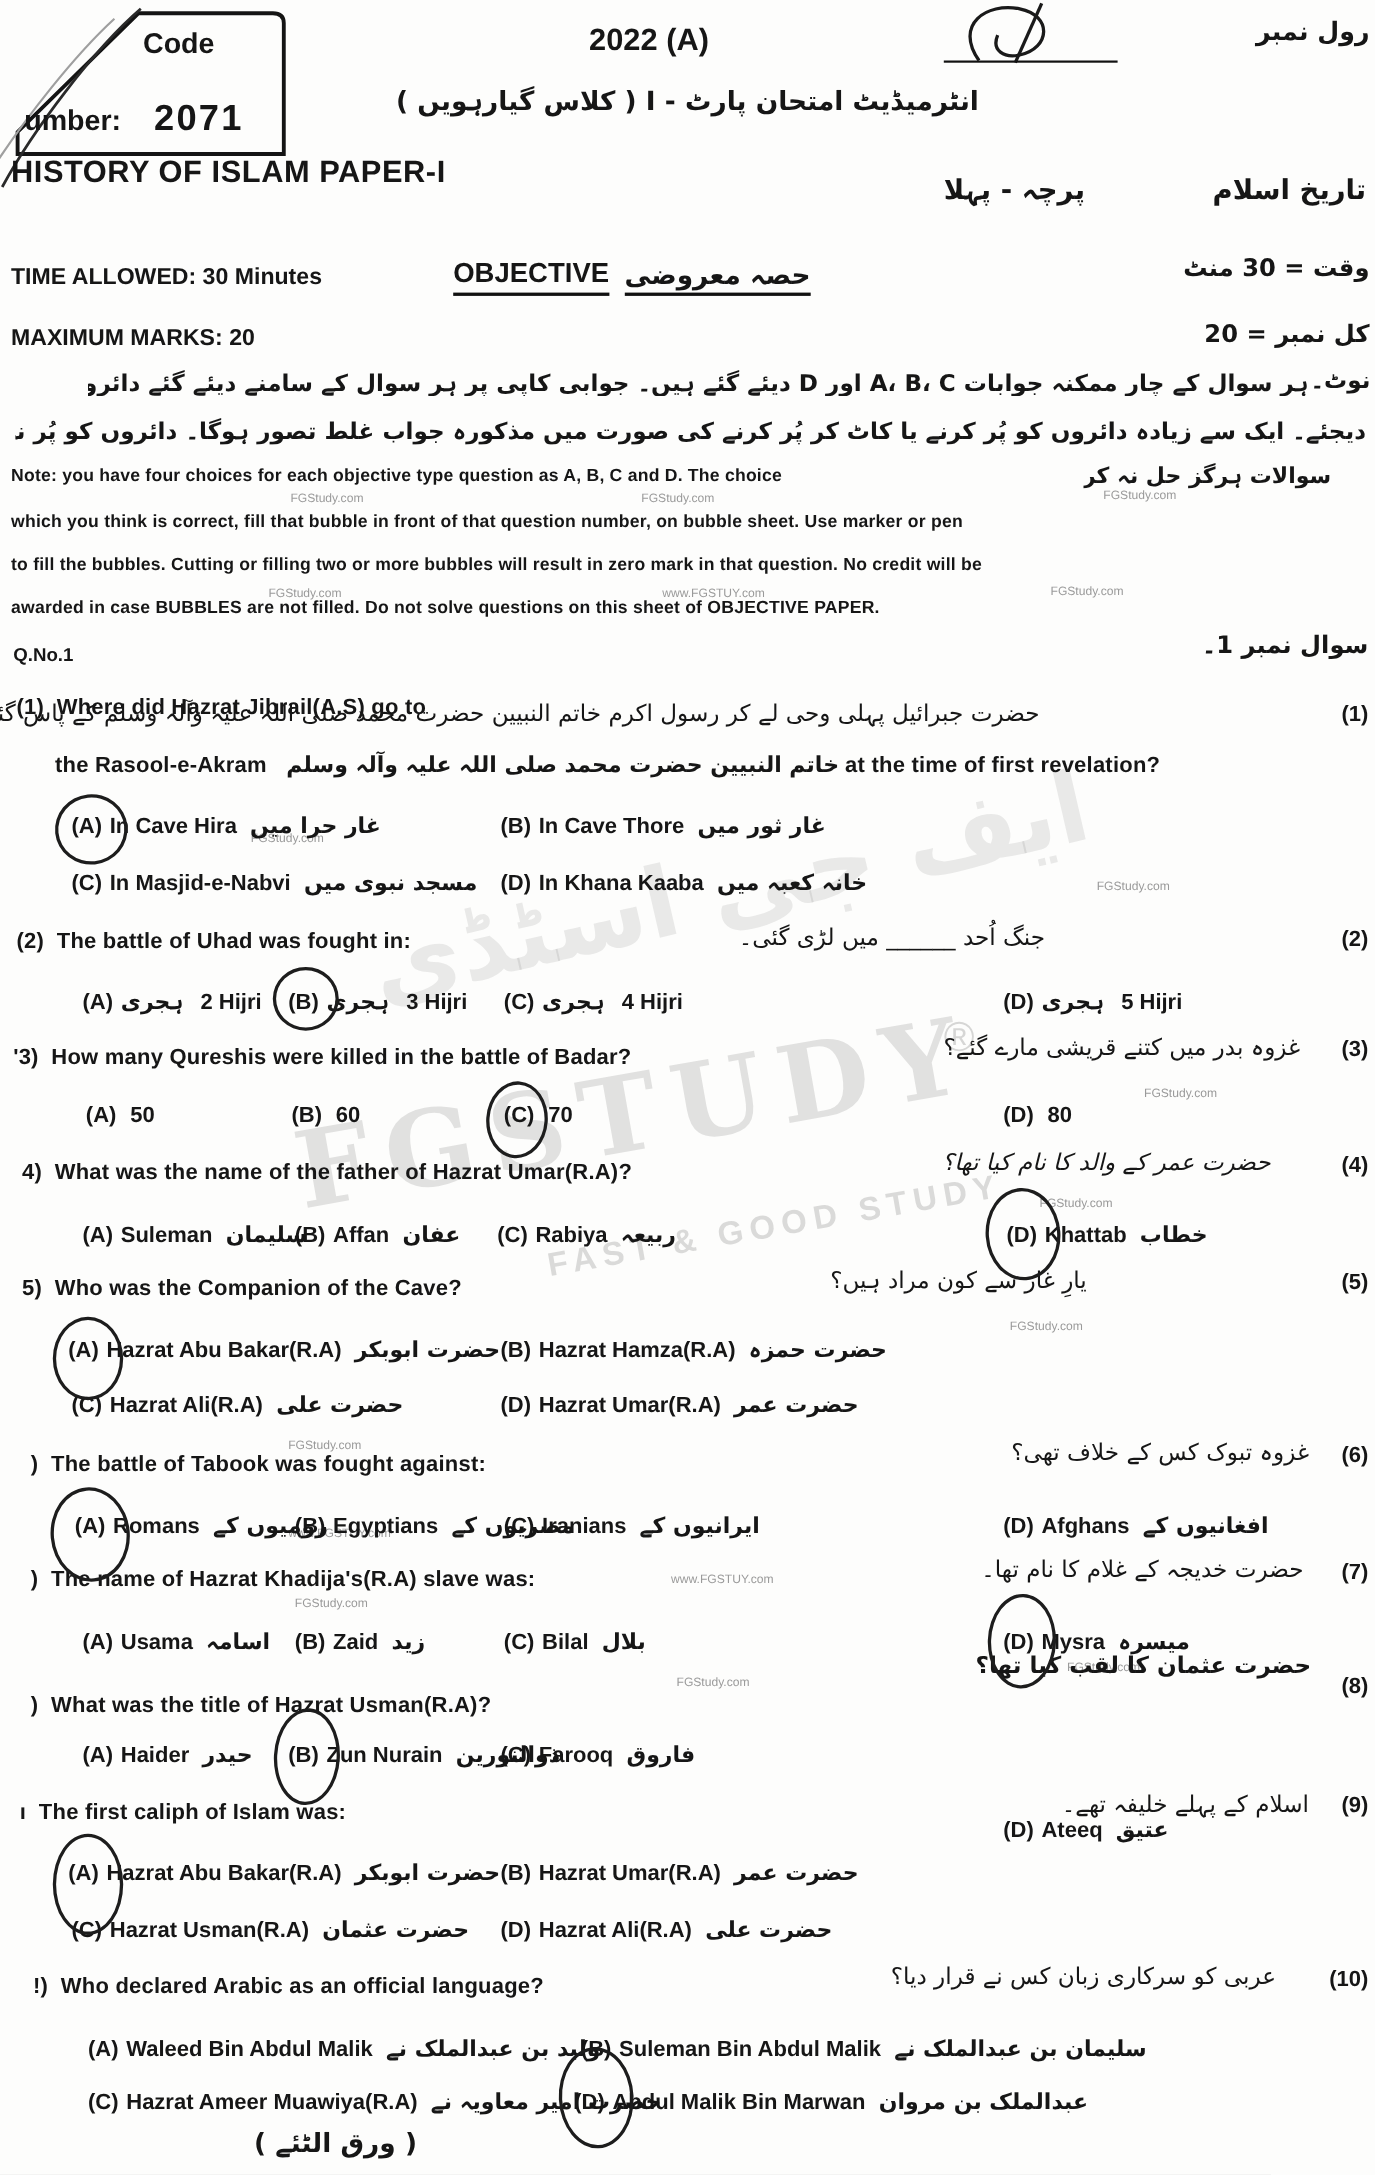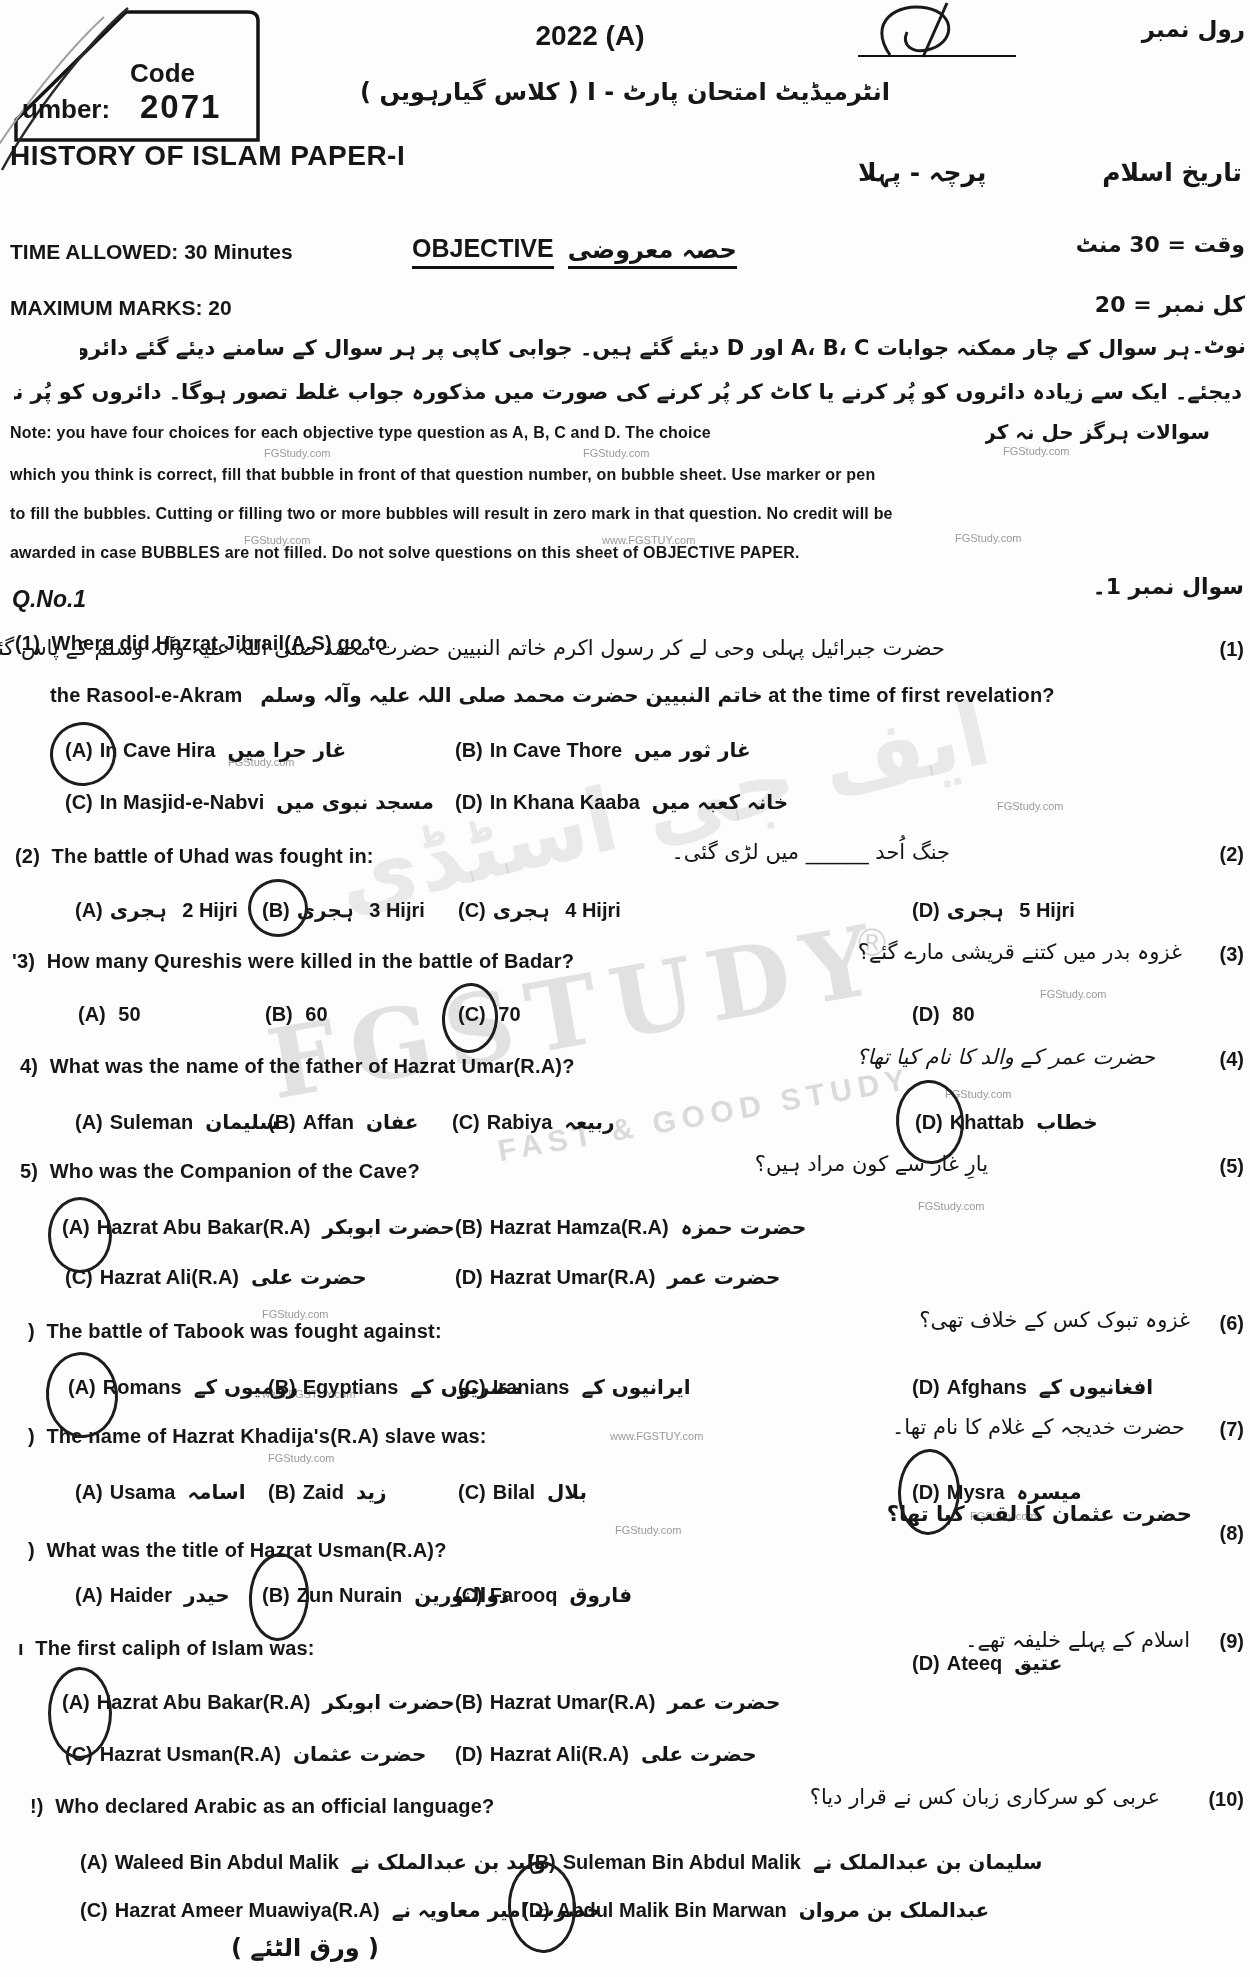--- a/index.html
+++ b/index.html
@@ -16,21 +16,21 @@
   .roll-line{border-top:2.5px solid #111;}
   .exam-line{font-size:24px;font-weight:700;text-align:center;}
   .title-en{font-size:28px;font-weight:700;letter-spacing:.5px;}
   .title-ur{display:flex;justify-content:space-between;font-size:25px;font-weight:700;}
   .h-sub{font-size:21px;font-weight:600;}
   .objective{font-size:25px;font-weight:700;border-bottom:3px solid #111;padding-bottom:3px;}
   .objective-ur{font-size:24px;font-weight:700;border-bottom:3px solid #111;padding-bottom:2px;}
   .rtl{direction:rtl;}
   .note-ur{font-size:21px;font-weight:600;text-align:right;white-space:nowrap;overflow:hidden;}
   .note-en{font-size:16px;font-weight:700;letter-spacing:.2px;white-space:nowrap;}
-  .qno1{font-size:23px;font-weight:700;font-style:italic;}
+  .qno1{font-size:17px;font-weight:700;}
   .qhead-ur{font-size:22px;font-weight:700;}
   
   .qen{position:absolute;font-size:20px;font-weight:600;letter-spacing:.2px;white-space:nowrap;}
   .qur{position:absolute;font-size:21px;font-weight:500;white-space:nowrap;}
   .qnur{position:absolute;right:6px;width:52px;text-align:right;font-size:20px;font-weight:600;}
   .opt{position:absolute;font-size:20px;font-weight:600;white-space:nowrap;}
   .okey{margin-right:7px;}
   .our{font-size:20px;margin-left:12px;}
   .circ{position:absolute;border:3.5px solid #1d1d1d;border-radius:50%;}
   .footer-ur{font-size:24px;font-weight:700;}
@@ -70,21 +70,21 @@
   <span class="wm" style="left:610px;top:1430px;">www.FGSTUY.com</span>
   <span class="wm" style="left:268px;top:1452px;">FGStudy.com</span>
   <span class="wm" style="left:615px;top:1524px;">FGStudy.com</span>
   <span class="wm" style="left:970px;top:1510px;">FGStudy.com</span>
 
   <svg class="abs" style="left:0;top:0;" width="300" height="175">
     <path d="M126,12 L248,12 Q258,12 258,21 L258,140 L16,140 L16,120 Z" fill="none" stroke="#141414" stroke-width="3.5"></path>
     <path d="M2,170 C30,118 86,44 128,8" fill="none" stroke="#2a2a2a" stroke-width="2.5"></path>
     <path d="M-6,152 C24,106 68,50 104,17" fill="none" stroke="#9f9f9f" stroke-width="2"></path>
   </svg>
-  <div class="abs code-label" style="left:130px;top:24px;margin-top:34px;">Code</div>
+  <div class="abs code-label" style="left:130px;top:24px;">Code</div>
   <div class="abs num-label" style="left:22px;top:94px;">umber:</div>
   <div class="abs num-value" style="left:140px;top:88px;">2071</div>
 
   <div class="abs year" style="left:430px;top:20px;width:320px;">2022 (A)</div>
 
   <svg class="abs" style="left:855px;top:0;" width="170" height="60">
     <path d="M35,55 C12,22 42,2 72,8 C102,14 100,44 72,50 C58,53 46,46 52,32" fill="none" stroke="#1a1a1a" stroke-width="3"></path>
     <path d="M92,3 L68,57" fill="none" stroke="#1a1a1a" stroke-width="3"></path>
   </svg>
   <div class="abs roll-line" style="left:858px;top:55px;width:158px;"></div>

